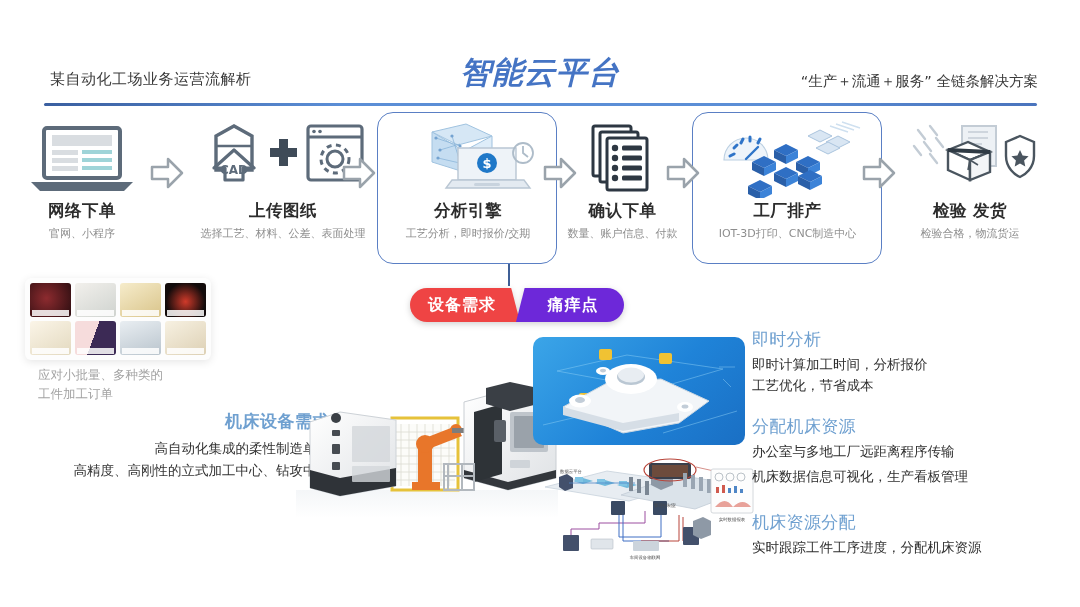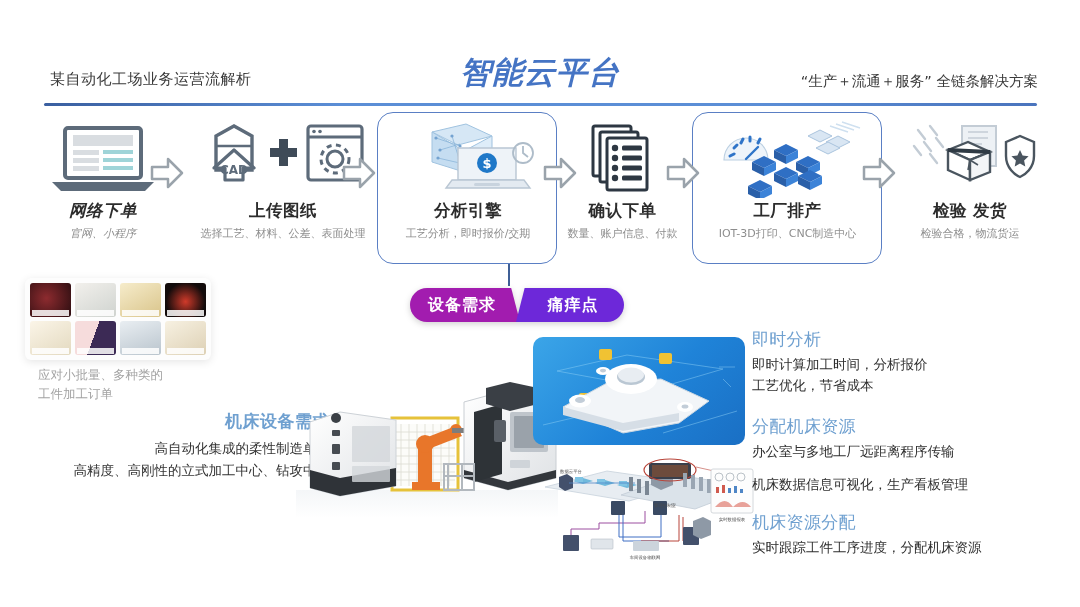--- a/index.html
+++ b/index.html
@@ -69,21 +69,21 @@
   }
   .tabs {
     position: absolute; left: 410px; top: 288px; height: 34px;
     display: flex; filter: drop-shadow(0 2px 3px rgba(0,0,0,.18));
   }
   .tab {
     height: 34px; display: flex; align-items: center; justify-content: center;
     color: #fff; font-size: 16px; font-weight: bold; letter-spacing: 1px;
   }
   .tab-a {
-    width: 110px; background: #a21caf;
+    width: 110px; background: #ef4444;
     border-radius: 17px 0 0 17px;
     clip-path: polygon(0 0, 92% 0, 100% 100%, 0 100%);
     padding-right: 6px;
   }
   .tab-b {
     width: 108px; background: #6d28d9;
     border-radius: 0 17px 17px 0;
     clip-path: polygon(8% 0, 100% 0, 100% 100%, 0 100%);
     margin-left: -4px; padding-left: 6px;
   }
@@ -145,21 +145,21 @@
   <div class="hdr-title">智能云平台</div>
   <div class="hdr-right">“生产＋流通＋服务” 全链条解决方案</div>
   <div class="hdr-rule"></div>
 </div>
 
 <div class="flow">
 
   <div class="boxwrap box-a"></div>
   <div class="boxwrap box-b"></div>
 
-  <div class="step" style="left:38px;font-style:italic;">
+  <div class="step" style="left:17px;">
     <div class="art">
       <svg width="130" height="78" viewBox="0 0 130 78">
         <rect x="27" y="8" width="76" height="50" rx="3" fill="none" stroke="#5d6b7a" stroke-width="4"></rect>
         <rect x="35" y="15" width="60" height="11" fill="#d9dde1"></rect>
         <rect x="35" y="30" width="26" height="5" fill="#d9dde1"></rect>
         <rect x="35" y="38" width="26" height="5" fill="#d9dde1"></rect>
         <rect x="35" y="46" width="26" height="5" fill="#d9dde1"></rect>
         <rect x="65" y="30" width="30" height="4" fill="#9fd4d8"></rect>
         <rect x="65" y="38" width="30" height="4" fill="#9fd4d8"></rect>
         <rect x="65" y="46" width="30" height="4" fill="#9fd4d8"></rect>
@@ -592,18 +592,18 @@
 </div>
 
 <div class="feat f1">
   <div class="fh">即时分析</div>
   <div class="fl">即时计算加工时间，分析报价</div>
   <div class="fl" style="margin-top:0;">工艺优化，节省成本</div>
 </div>
 <div class="feat f2">
   <div class="fh">分配机床资源</div>
   <div class="fl">办公室与多地工厂远距离程序传输</div>
-  <div class="fl" style="margin-top:12px;">机床数据信息可视化，生产看板管理</div>
+  <div class="fl" style="margin-top:4px;">机床数据信息可视化，生产看板管理</div>
 </div>
 <div class="feat f3">
   <div class="fh">机床资源分配</div>
   <div class="fl">实时跟踪工件工序进度，分配机床资源</div>
 </div>
 
 </body></html>

